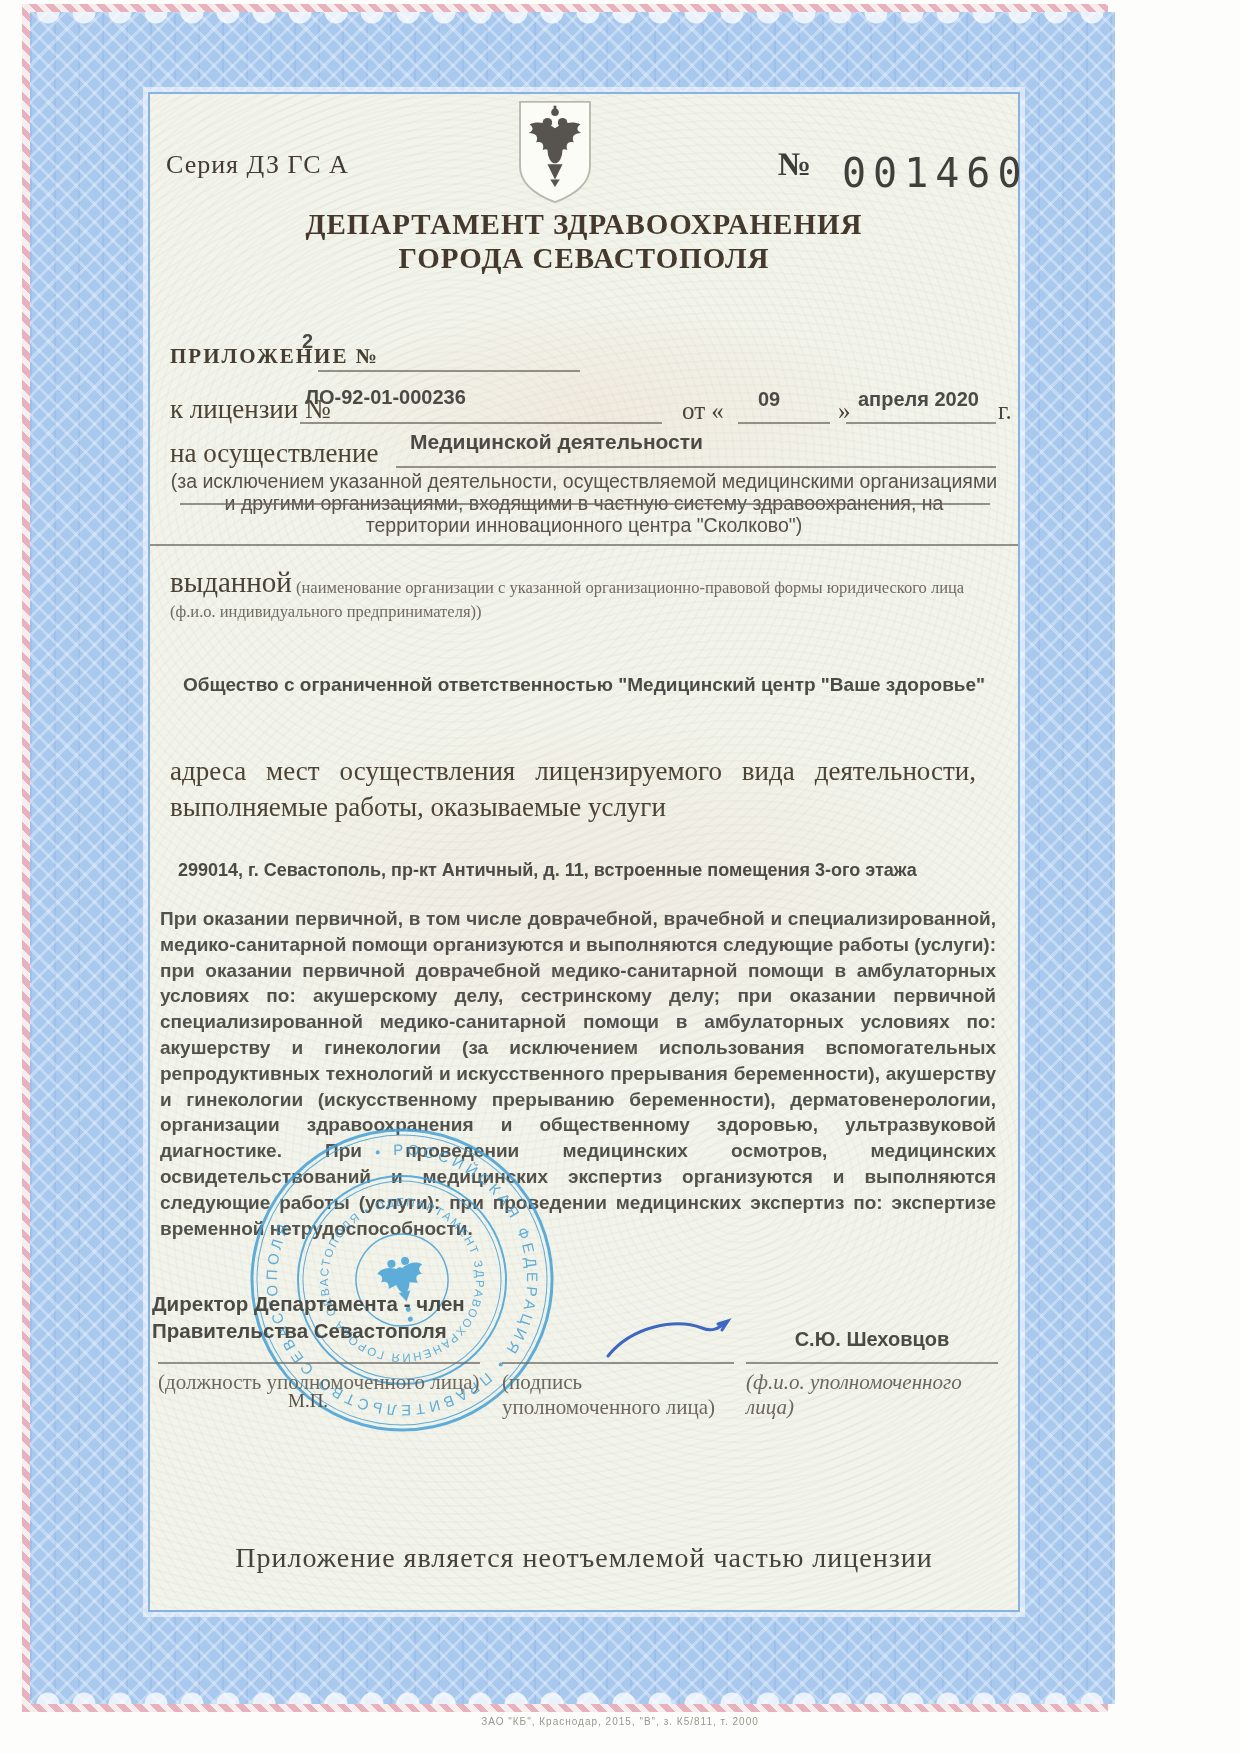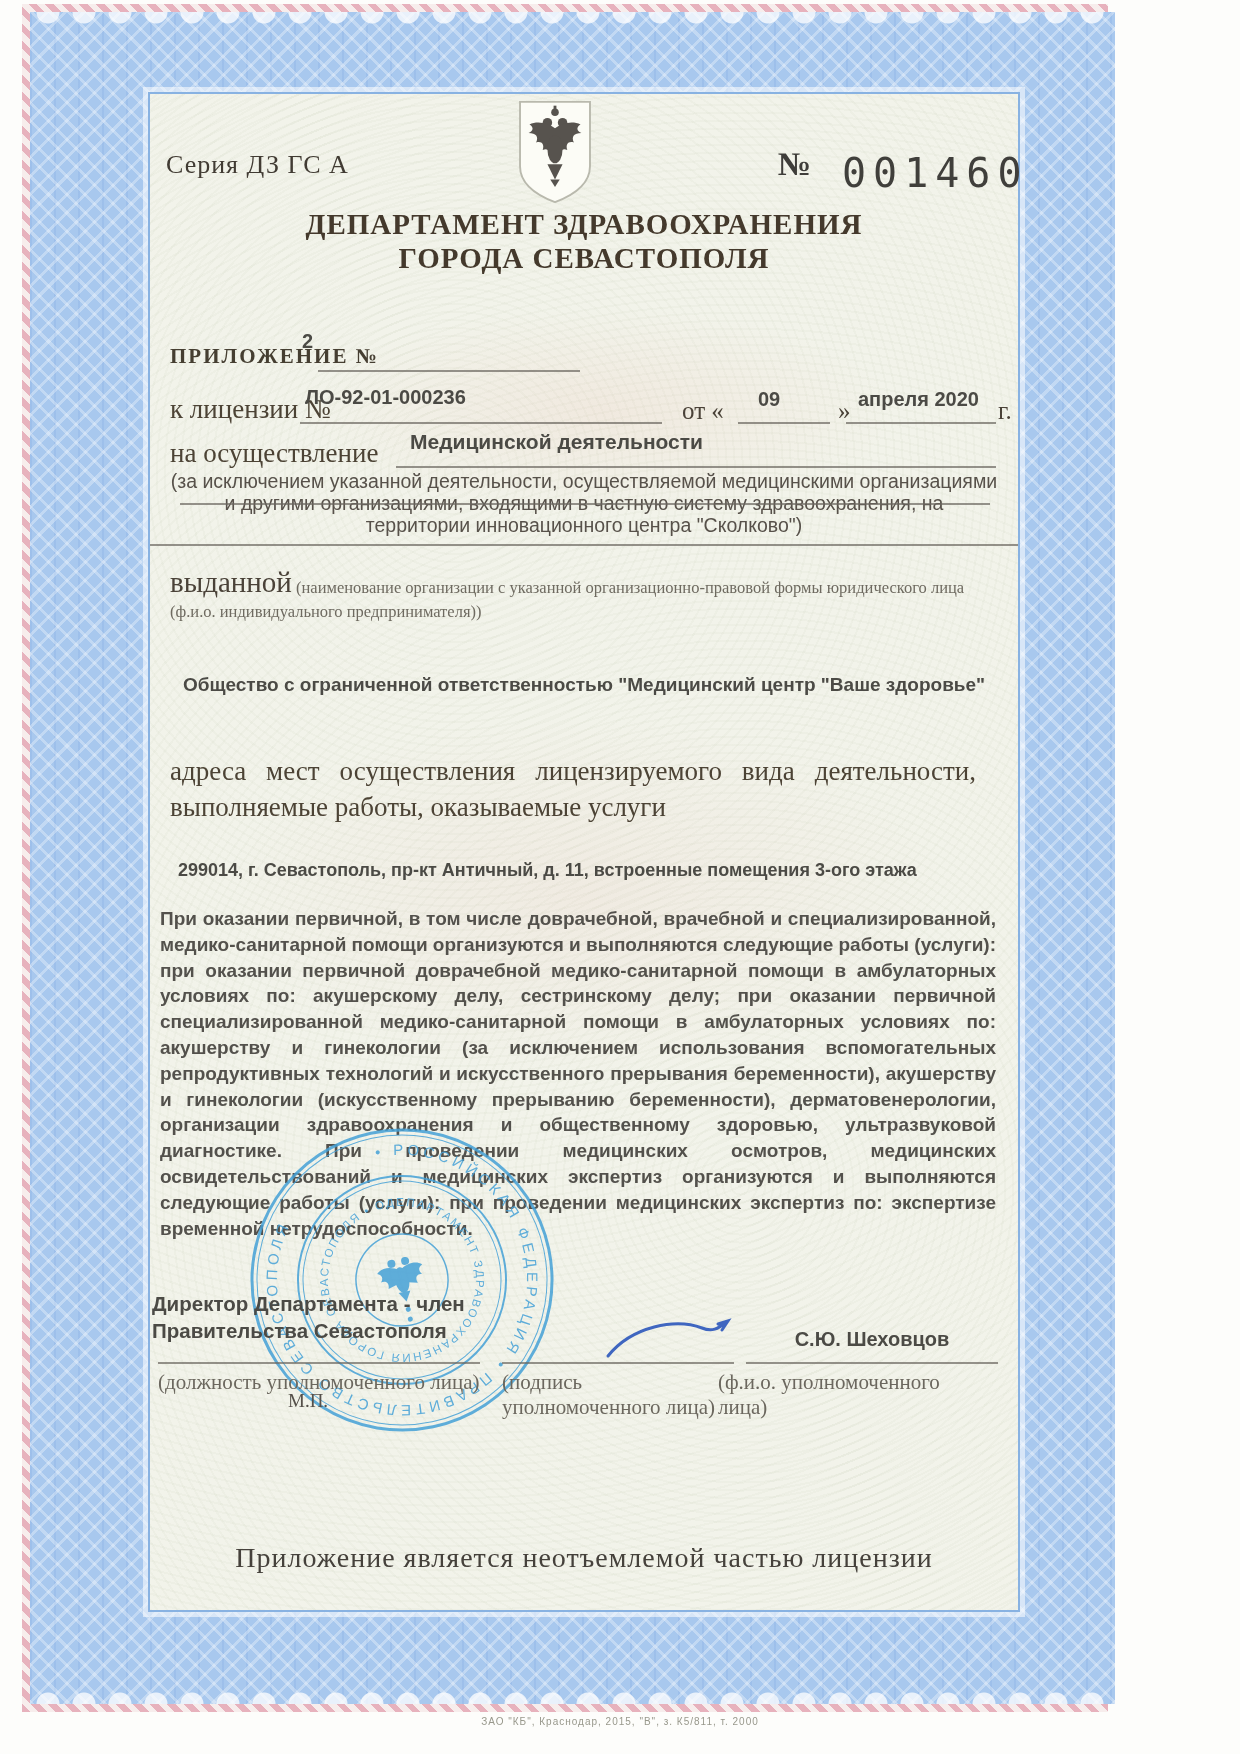--- a/index.html
+++ b/index.html
@@ -168,21 +168,21 @@
       </div>
 
       <div class="abs hand" style="left:596px;top:1234px;width:252px;text-align:center;font-size:20px;">С.Ю. Шеховцов</div>
 
       <div class="rule" style="left:8px;top:1268px;width:322px;"></div>
       <div class="rule" style="left:352px;top:1268px;width:232px;"></div>
       <div class="rule" style="left:596px;top:1268px;width:252px;"></div>
 
       <div class="cap" style="left:8px;top:1276px;width:322px;">(должность уполномоченного лица)</div>
       <div class="cap" style="left:352px;top:1276px;width:232px;">(подпись уполномоченного лица)</div>
-      <div class="cap" style="left:568px;top:1276px;width:252px;">(ф.и.о. уполномоченного лица)</div>
+      <div class="cap" style="left:596px;top:1276px;width:252px;font-style:italic;">(ф.и.о. уполномоченного лица)</div>
 
       <div class="abs serif" style="left:138px;top:1296px;font-size:19px;color:#55504a;">М.П.</div>
 
       <div class="abs serif center" style="top:1448px;font-size:28px;letter-spacing:1px;color:#45413b;">Приложение является неотъемлемой частью лицензии</div>
 
     </div>
   </div>
 
   <div class="printinfo">ЗАО "КБ", Краснодар, 2015, "В", з. К5/811, т. 2000</div>
 </div>

